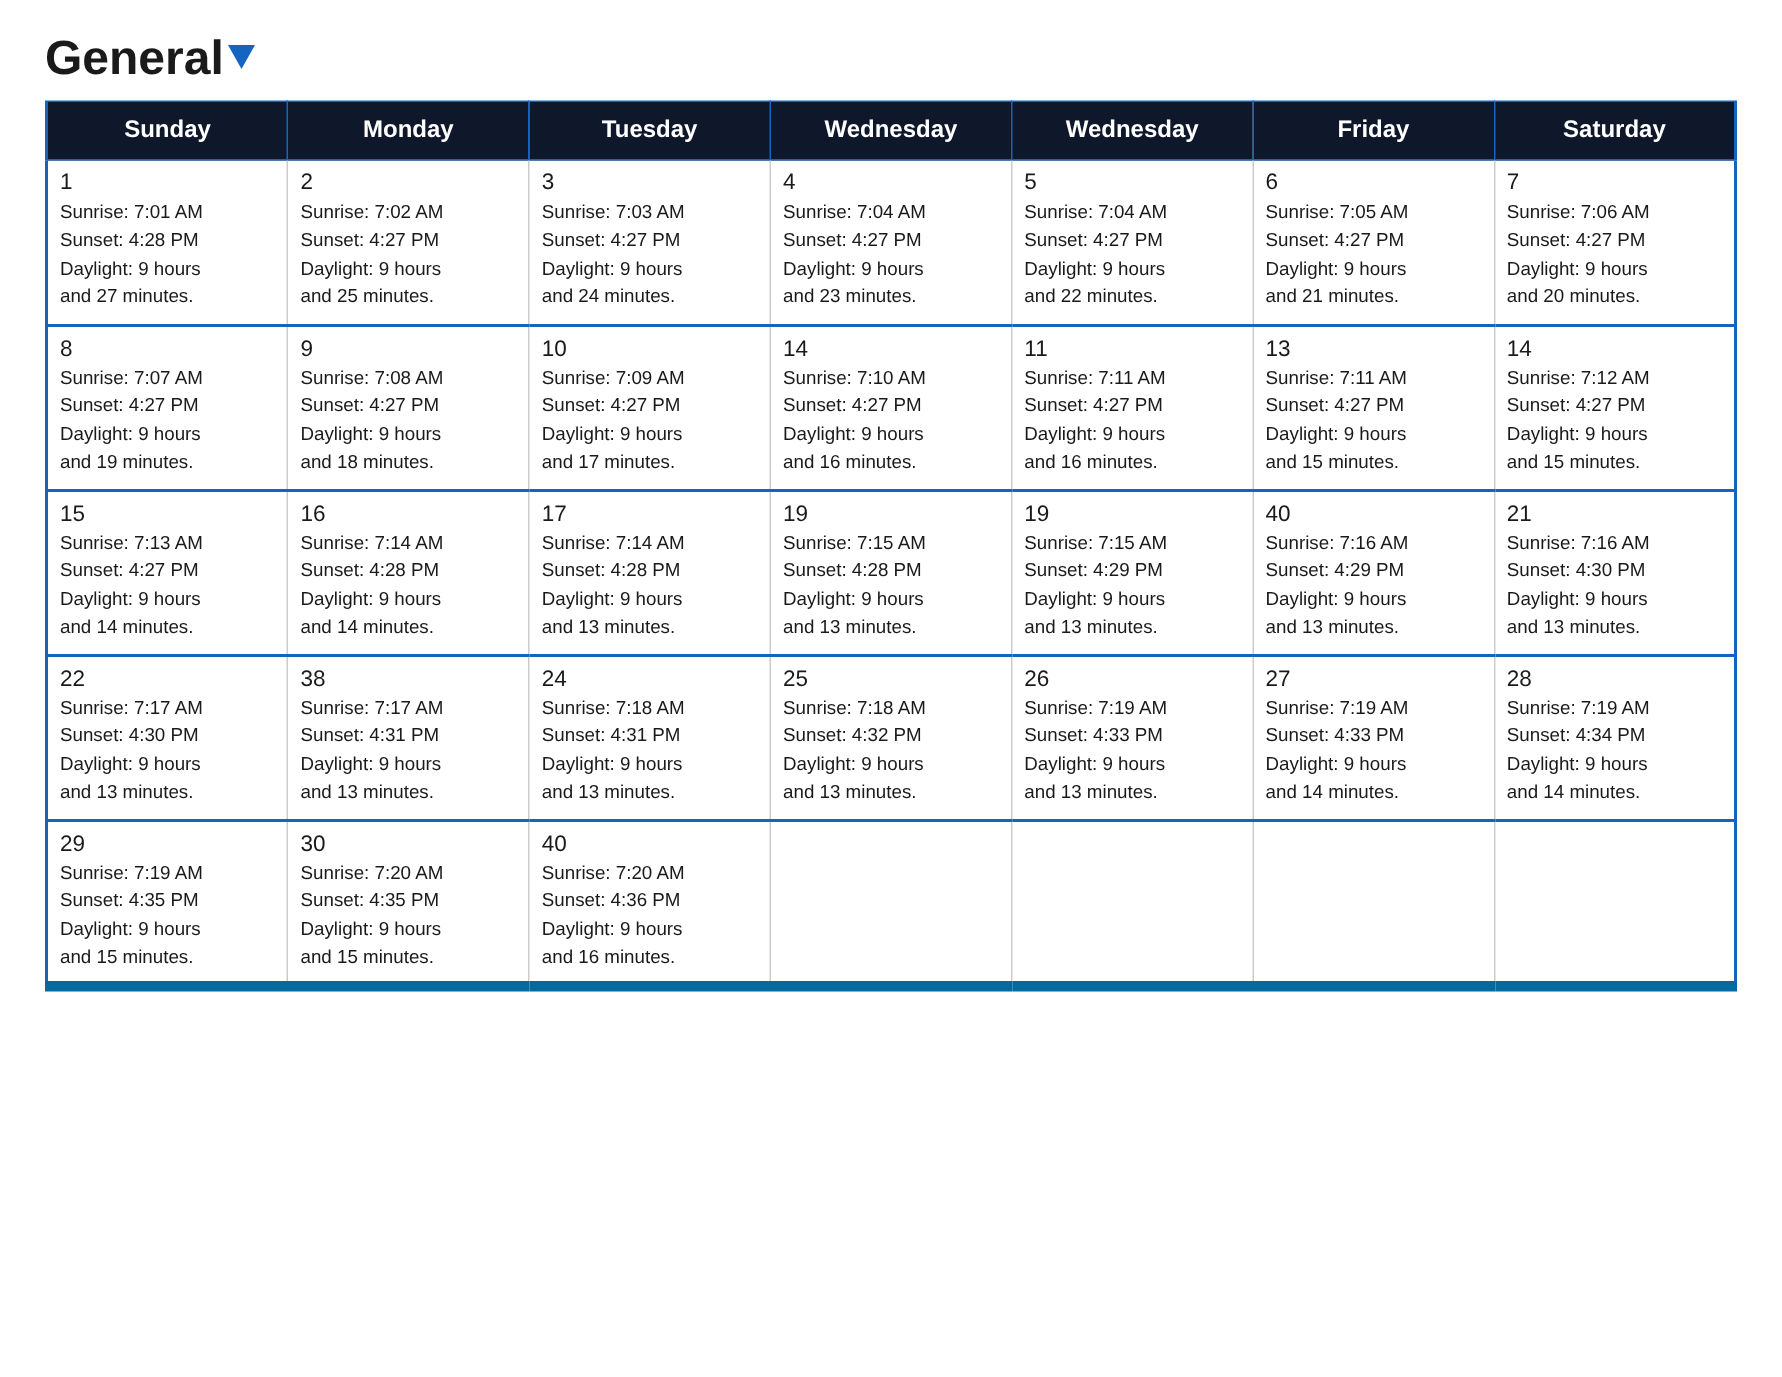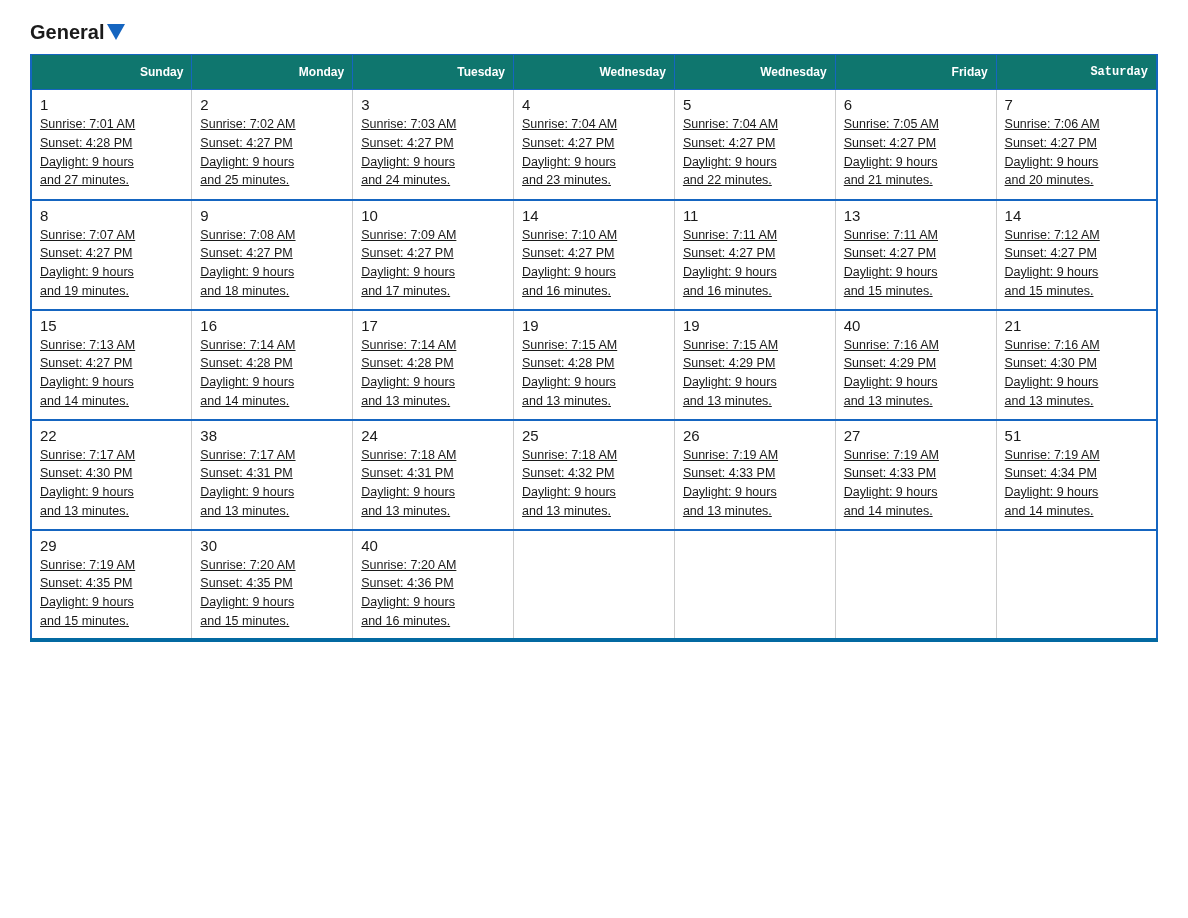--- a/index.html
+++ b/index.html
@@ -43,80 +43,78 @@
       font-size: 20px;
       color: #1a1a1a;
       margin-top: 4px;
     }
     .calendar-table {
       width: 100%;
       border-collapse: collapse;
       margin-top: 10px;
     }
     .calendar-table th {
-      background-color: #0f766e;
+      background-color: #0f172a;
       color: #fff;
-      font-size: 12px;
+      font-size: 16px;
       font-weight: bold;
       padding: 10px 8px;
-      text-align: right;
+      text-align: center;
       border: 1px solid #1565c0;
     }
     .calendar-table td {
       vertical-align: top;
       padding: 6px 8px;
       border: 1px solid #ccc;
       font-size: 13px;
       color: #1a1a1a;
       width: 14.28%;
       min-height: 90px;
       height: 110px;
     }
     .calendar-table tr:last-child td {
-      border-bottom: 4px solid #0369a1;
+      border-bottom: 7px solid #0369a1;
     }
     .calendar-table thead tr th:first-child {
       border-left: 2px solid #1565c0;
     }
     .calendar-table thead tr th:last-child {
       border-right: 2px solid #1565c0;
-      font-family: Liberation Mono, monospace;
     }
     .calendar-table tbody tr td:first-child {
       border-left: 2px solid #1565c0;
     }
     .calendar-table tbody tr td:last-child {
       border-right: 2px solid #1565c0;
     }
     .day-number {
       font-size: 15px;
       font-weight: normal;
       color: #1a1a1a;
       margin-bottom: 2px;
     }
     .day-info {
       font-size: 12.5px;
       color: #1a1a1a;
       line-height: 1.5;
-      text-decoration: underline;
     }
     .empty-cell {
       background: #fff;
     }
     .row-divider td {
       border-top: 2px solid #1565c0 !important;
     }
   </style>
 </head>
 <body>
 
 <div class="header-area">
   <div class="logo">
     <div class="logo-line1">
-      <span style="font-size:20px;font-weight:bold;color:#1a1a1a;">General</span>
+      <span style="font-size:32px;font-weight:bold;color:#1a1a1a;">General</span>
       <span style="display:inline-block;margin-left:3px;margin-top:4px;">
         <svg width="18" height="16" viewBox="0 0 18 16">
             <polygon points="0,0 18,0 9,16" fill="#1565c0"></polygon>
           </svg>
       </span>
     </div>
     <div class="logo-line2"></div>
   </div>
   <div class="title-area">
     <div class="month-title"></div>
@@ -381,21 +379,21 @@
         <td>
         <div class="day-number">27</div>
         <div class="day-info">
           Sunrise: 7:19 AM<br>
           Sunset: 4:33 PM<br>
           Daylight: 9 hours<br>
           and 14 minutes.
         </div>
       </td>
         <td>
-        <div class="day-number">51</div>
+        <div class="day-number">28</div>
         <div class="day-info">
           Sunrise: 7:19 AM<br>
           Sunset: 4:34 PM<br>
           Daylight: 9 hours<br>
           and 14 minutes.
         </div>
       </td>
       </tr>
       <tr class="row-divider">
         <td>

